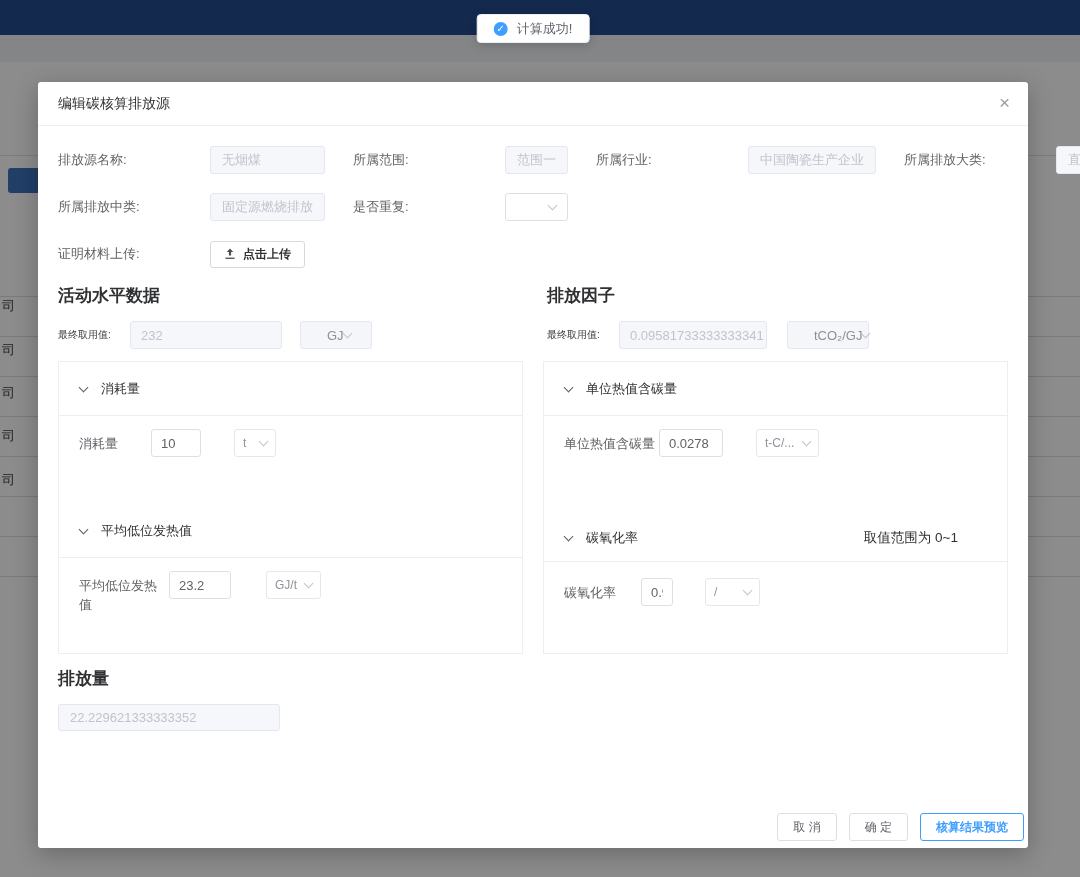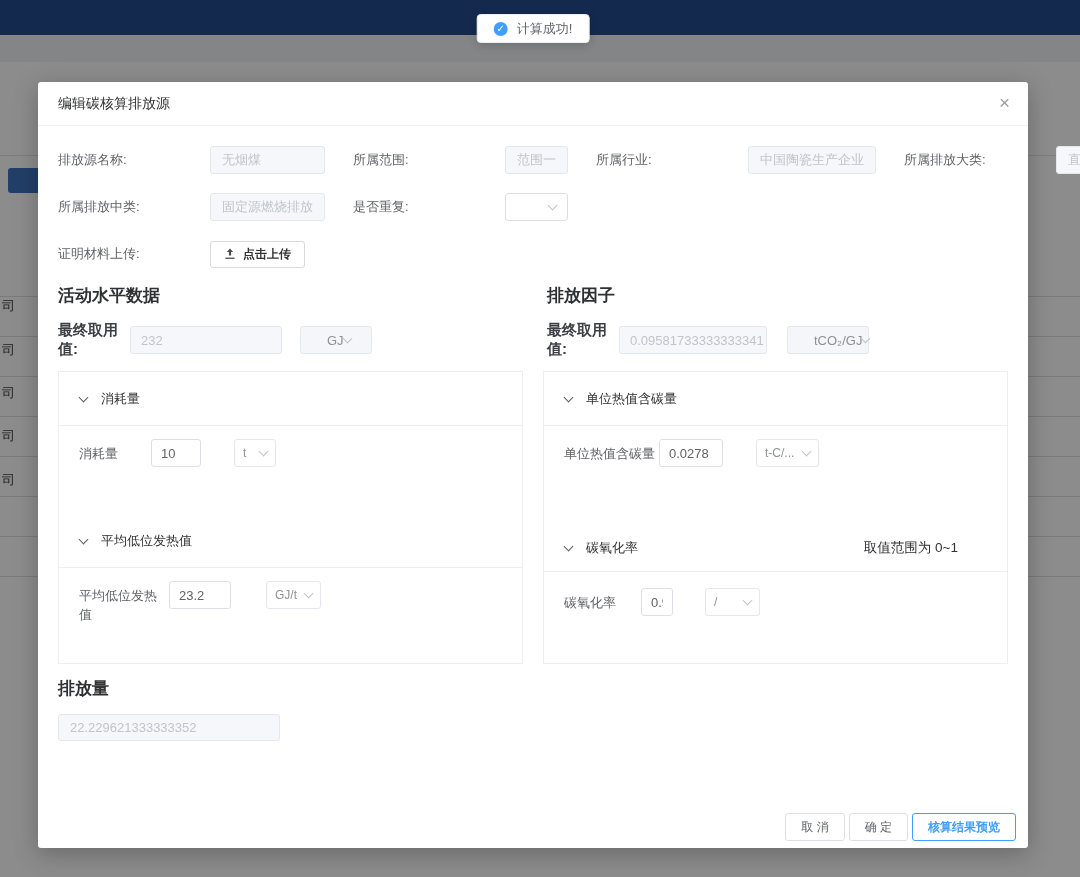--- a/index.html
+++ b/index.html
@@ -61,21 +61,21 @@
   }
   .chev-dark { border-color:#5a5e63; }
   .upload-row { display:flex; align-items:center; height:28px; margin-top:19px; }
   .upload-btn {
     height:27px; padding:0 13px; border:1px solid #d9d9d9; border-radius:3px; background:#fff;
     display:inline-flex; align-items:center; gap:7px; font-size:12px; color:#303133; font-weight:600; cursor:pointer;
   }
   .sec-grid { display:grid; grid-template-columns:1fr 1fr; column-gap:28px; margin-top:16px; }
   .sec-h { font-size:17px; font-weight:700; color:#303133; }
   .final-row { display:flex; align-items:center; margin-top:14px; }
-  .final-label { width:72px; flex:none; font-size:15px; font-weight:700; color:#3c3f44; }
+  .final-label { width:72px; flex:none; font-size:10px; font-weight:400; color:#3c3f44; }
   .final-inp {
     height:28px; border:1px solid #e4e7ed; border-radius:3px; background:#f5f7fa;
     color:#c0c4cc; font-size:13px; padding:0 10px; display:flex; align-items:center; white-space:nowrap; overflow:hidden;
   }
   .final-sel {
     height:28px; border:1px solid #e4e7ed; border-radius:3px; background:#f4f6f9;
     color:#8d9095; font-size:13px; padding:0 26px; display:flex; align-items:center; justify-content:space-between;
   }
   .panels-row { display:flex; gap:20px; margin-top:12px; }
   .panel { flex:1; border:1px solid #ebeef5; background:#fff; }
@@ -95,21 +95,21 @@
   }
   .sel-u {
     height:28px; border:1px solid #e4e7ed; border-radius:3px; background:#fff;
     color:#90939a; font-size:12px; padding:0 8px; display:flex; align-items:center; justify-content:space-between; flex:none;
   }
   .em-h { font-size:17px; font-weight:700; color:#303133; margin-top:13px; }
   .em-inp {
     margin-top:14px; width:222px; height:27px; border:1px solid #e4e7ed; border-radius:3px;
     background:#f5f7fa; color:#c0c4cc; font-size:13px; padding:0 11px; display:flex; align-items:center;
   }
-  .modal-footer { position:absolute; right:12px; bottom:7px; display:flex; gap:4px; }
+  .modal-footer { position:absolute; right:4px; bottom:7px; display:flex; gap:12px; }
   .btn {
     height:28px; padding:0 15px; border:1px solid #dcdfe6; border-radius:3px; background:#fff;
     font-size:12px; color:#5f6369; display:flex; align-items:center; cursor:pointer; white-space:nowrap;
   }
   .btn-outline-primary { border:1px solid #409eff; color:#409eff; font-weight:600; }
 </style>
 </head>
 <body>
 
 <div class="bg-card">

